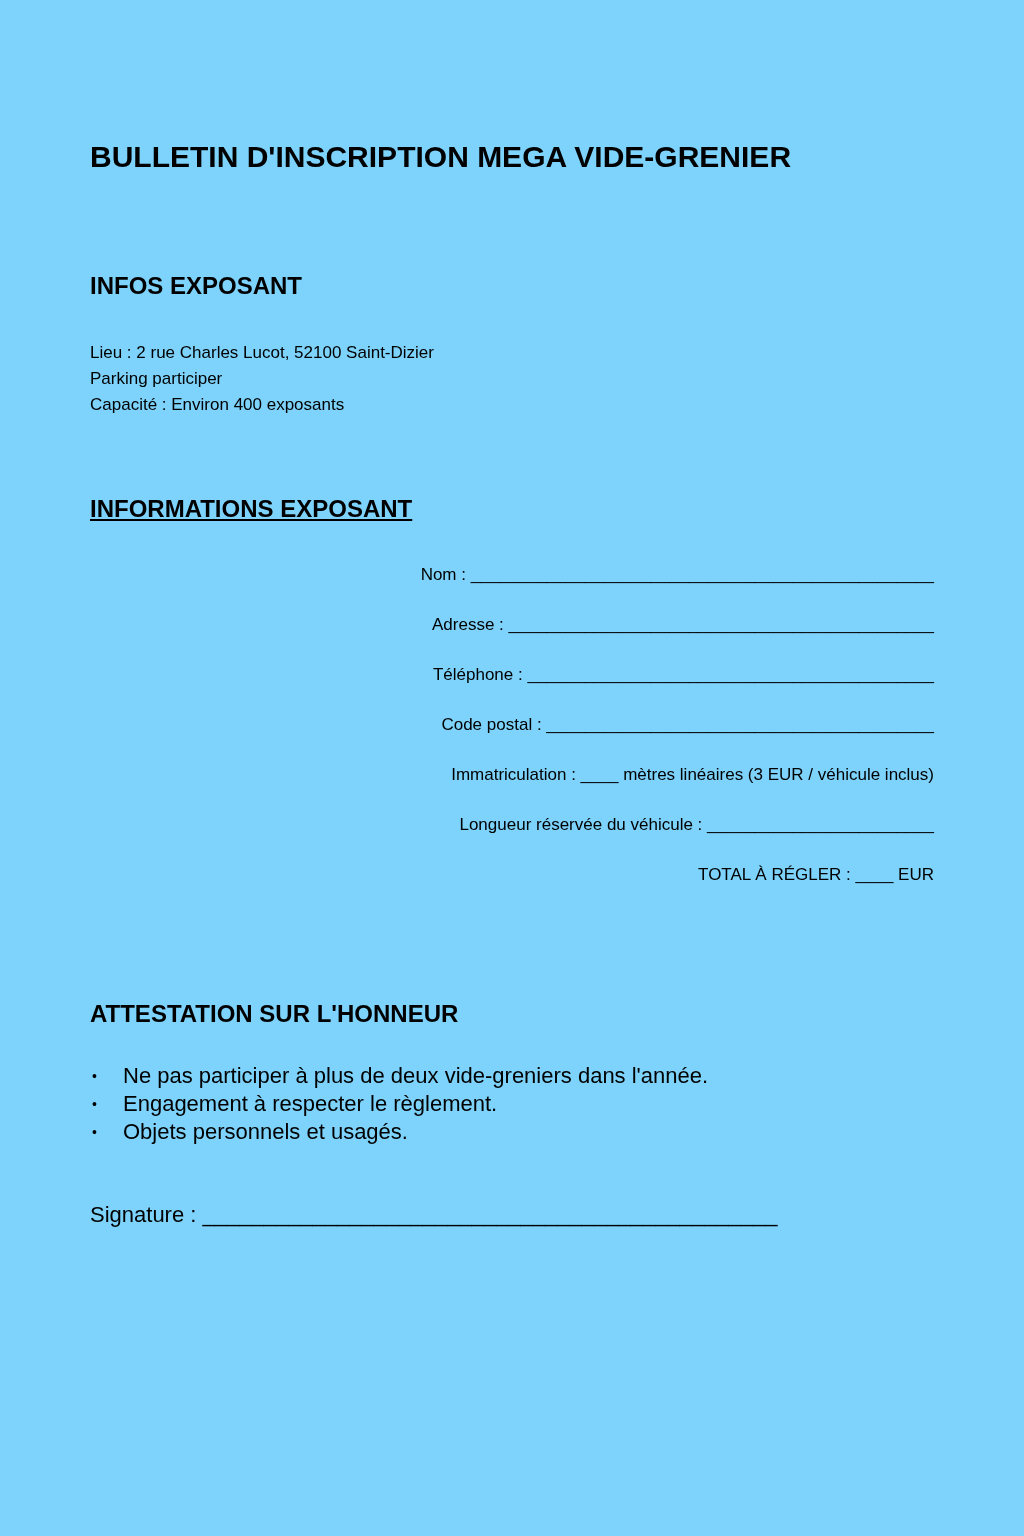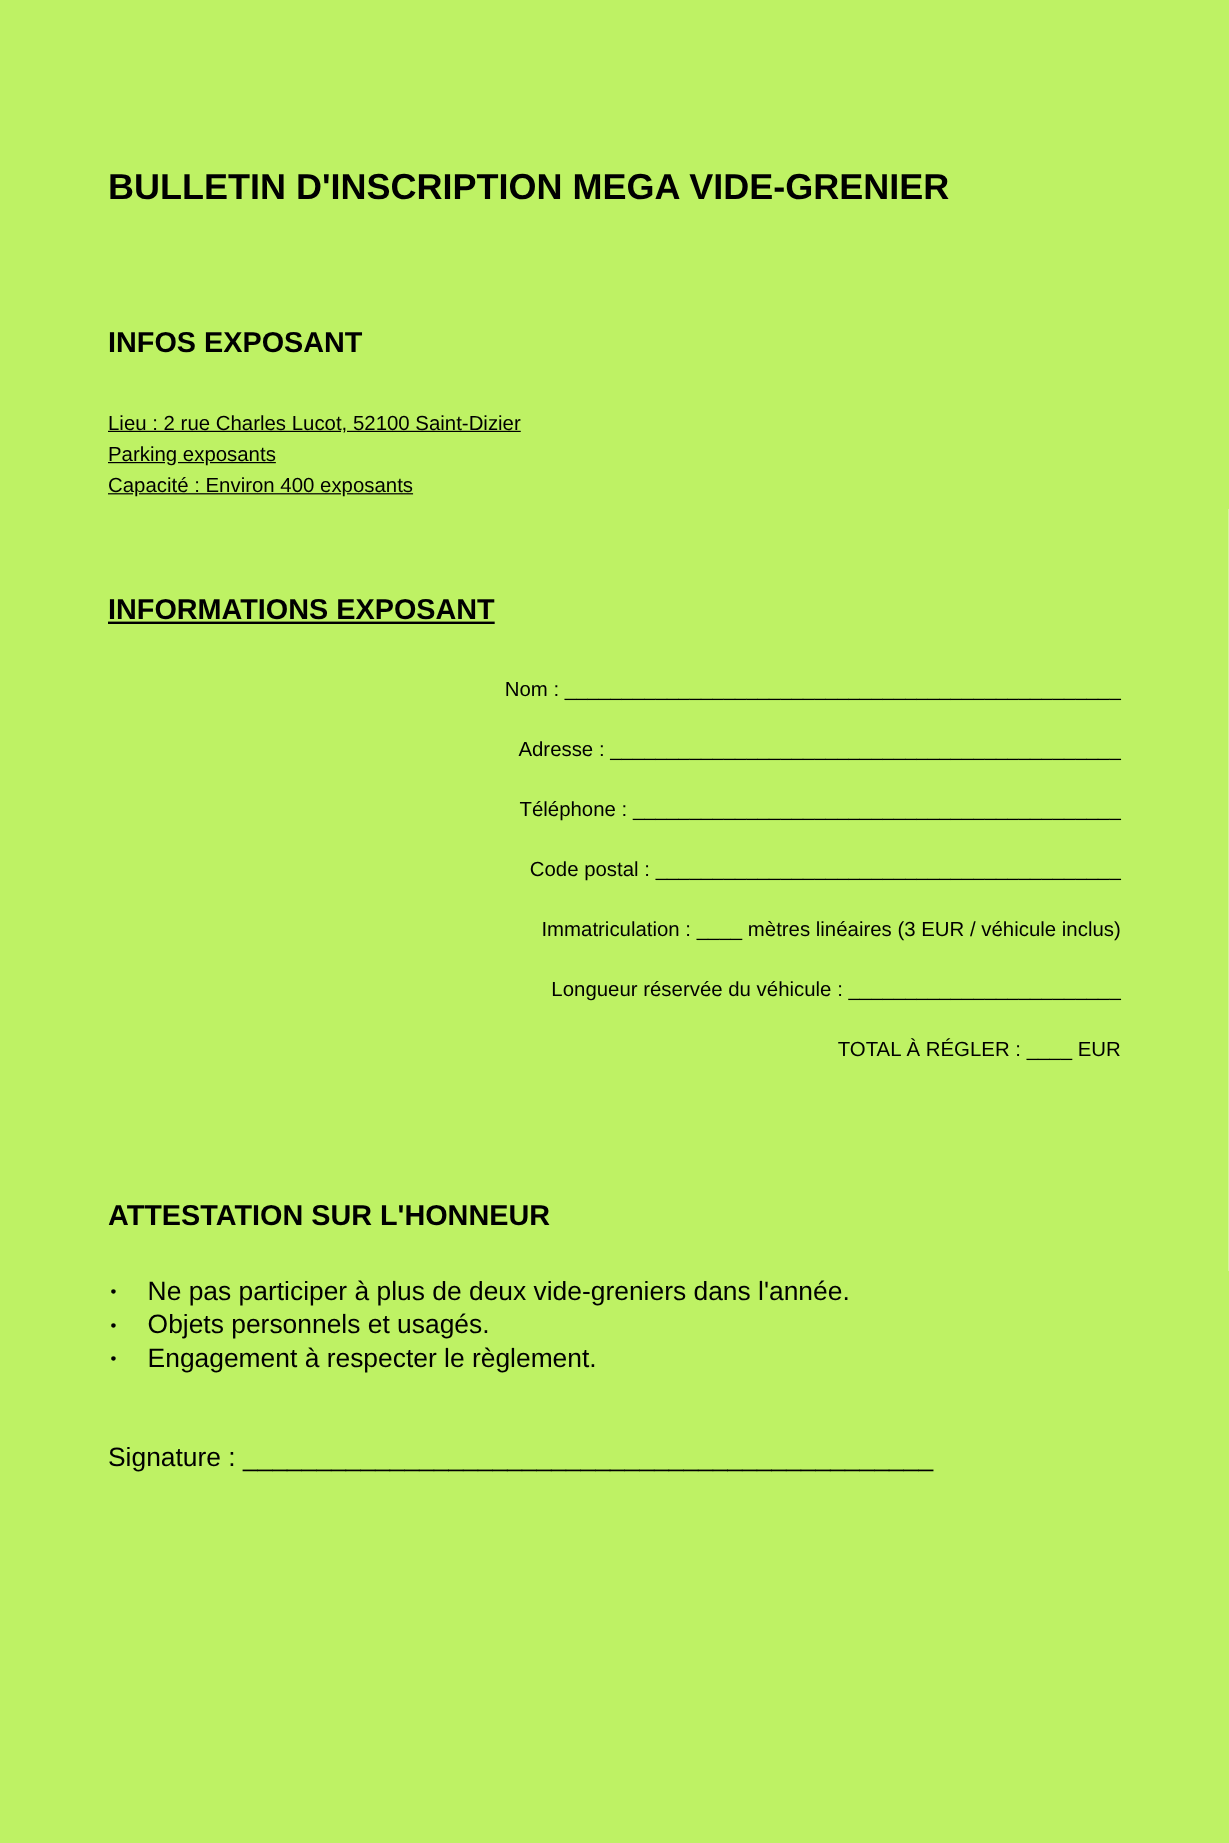--- a/index.html
+++ b/index.html
@@ -5,21 +5,21 @@
   html, body {
     margin: 0;
     padding: 0;
     background: #ffffff;
   }
   .page {
     position: relative;
     width: 1024px;
     height: 1536px;
     margin: 0 auto;
-    background: #bef264;
+    background: #7dd3fc;
     color: #000000;
     font-family: "Liberation Sans", sans-serif;
     overflow: hidden;
     box-sizing: border-box;
     padding: 0 90px;
   }
   h1.doc-title {
     margin: 0;
     padding-top: 139px;
     font-size: 30px;
@@ -36,21 +36,20 @@
     white-space: nowrap;
   }
   #infos-heading { margin-top: 96px; }
   #exposant-heading { margin-top: 76px; text-decoration: underline; }
   #attestation-heading { margin-top: 113px; }
   .infos-block { margin-top: 39px; }
   .infos-block p {
     margin: 0;
     font-size: 17px;
     line-height: 26px;
-    text-decoration: underline;
   }
   p.field-row {
     margin: 28px 0 0 0;
     font-size: 17px;
     line-height: 22px;
     white-space: nowrap;
     text-align: right;
   }
   p.field-row.first { margin-top: 40px; }
   .blank { letter-spacing: 0; }
@@ -85,21 +84,21 @@
 <body>
 
 <div class="page">
 
   <h1 class="doc-title">BULLETIN D'INSCRIPTION MEGA VIDE-GRENIER</h1>
 
   <h2 class="section-heading" id="infos-heading">INFOS EXPOSANT</h2>
 
   <div class="infos-block">
     <p>Lieu : 2 rue Charles Lucot, 52100 Saint-Dizier</p>
-    <p>Parking exposants</p>
+    <p>Parking participer</p>
     <p>Capacité : Environ 400 exposants</p>
   </div>
 
   <h2 class="section-heading" id="exposant-heading">INFORMATIONS EXPOSANT</h2>
 
   <p class="field-row first"><span>Nom :</span> <span class="blank">_________________________________________________</span></p>
 
   <p class="field-row"><span>Adresse :</span> <span class="blank">_____________________________________________</span></p>
 
   <p class="field-row"><span>Téléphone :</span> <span class="blank">___________________________________________</span></p>
@@ -109,19 +108,19 @@
   <p class="field-row"><span>Immatriculation :</span> <span class="blank">____</span> <span>mètres linéaires (3 EUR / véhicule inclus)</span></p>
 
   <p class="field-row"><span>Longueur réservée du véhicule :</span> <span class="blank">________________________</span></p>
 
   <p class="field-row"><span>TOTAL À RÉGLER :</span> <span class="blank">____</span> <span>EUR</span></p>
 
   <h2 class="section-heading" id="attestation-heading">ATTESTATION SUR L'HONNEUR</h2>
 
   <ul class="bullet-list">
     <li>Ne pas participer à plus de deux vide-greniers dans l'année.</li>
+    <li>Engagement à respecter le règlement.</li>
     <li>Objets personnels et usagés.</li>
-    <li>Engagement à respecter le règlement.</li>
   </ul>
 
   <p class="signature-row"><span>Signature :</span> <span class="blank">_______________________________________________</span></p>
 
 </div>
 
 </body></html>

